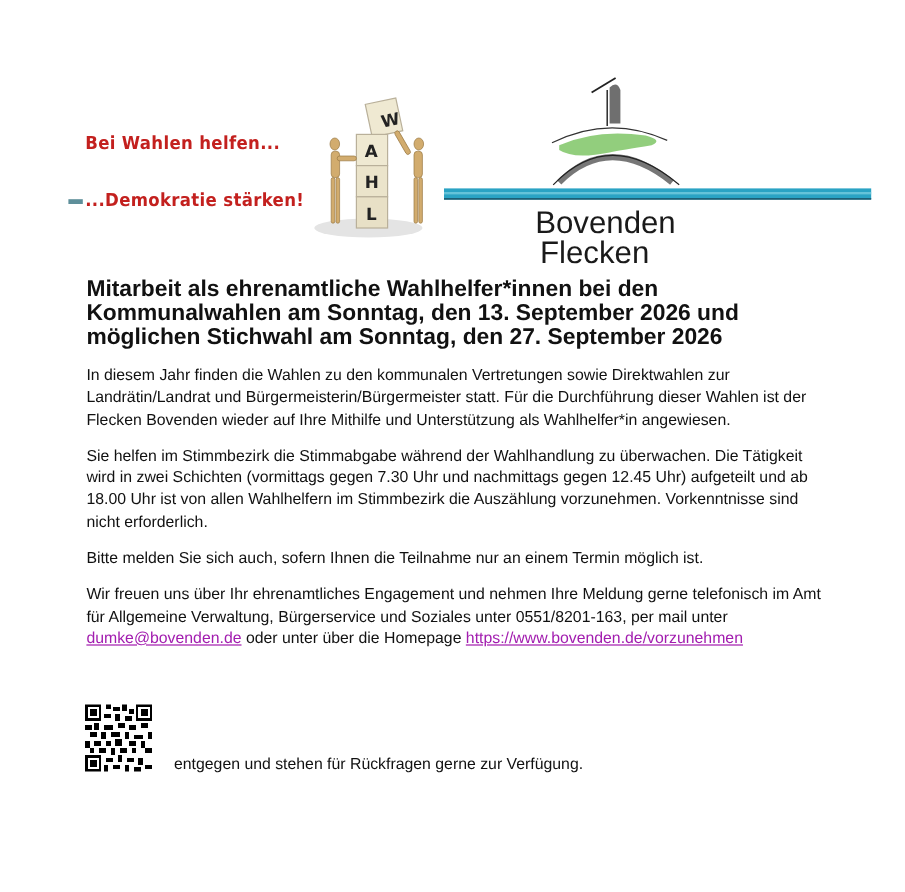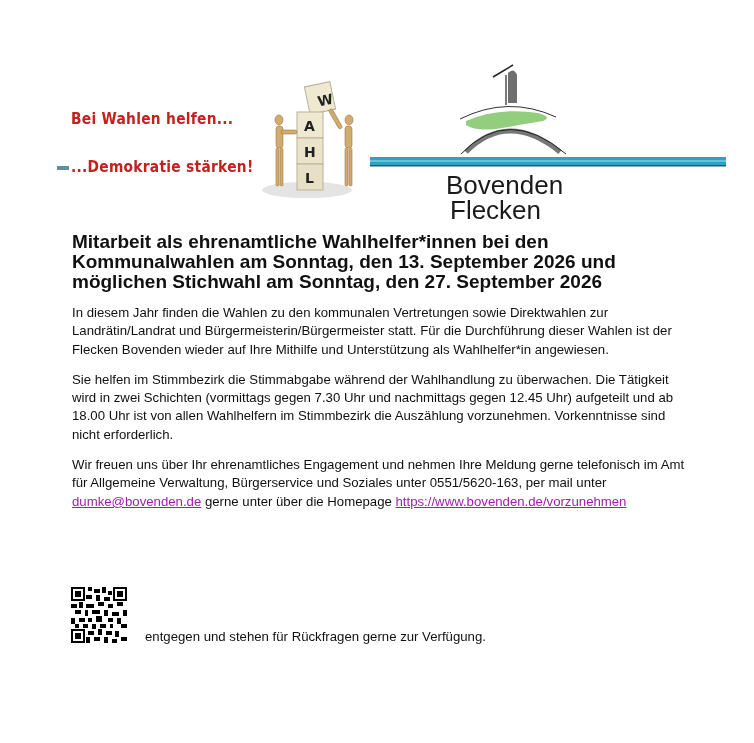--- a/index.html
+++ b/index.html
@@ -77,21 +77,22 @@
   <div class="logo-text">
     <div>Bovenden</div>
     <div style="padding-left:4px;">Flecken</div>
   </div>
 </div>
 
 <div class="content">
   <div class="title">Mitarbeit als ehrenamtliche Wahlhelfer*innen bei den Kommunalwahlen am Sonntag, den 13. September 2026 und möglichen Stichwahl am Sonntag, den 27. September 2026</div>
   <p>In diesem Jahr finden die Wahlen zu den kommunalen Vertretungen sowie Direktwahlen zur Landrätin/Landrat und Bürgermeisterin/Bürgermeister statt. Für die Durchführung dieser Wahlen ist der Flecken Bovenden wieder auf Ihre Mithilfe und Unterstützung als Wahlhelfer*in angewiesen.</p>
   <p>Sie helfen im Stimmbezirk die Stimmabgabe während der Wahlhandlung zu überwachen. Die Tätigkeit wird in zwei Schichten (vormittags gegen 7.30 Uhr und nachmittags gegen 12.45 Uhr) aufgeteilt und ab 18.00 Uhr ist von allen Wahlhelfern im Stimmbezirk die Auszählung vorzunehmen. Vorkenntnisse sind nicht erforderlich.</p>
-  <p><span>Wir freuen uns über Ihr ehrenamtliches Engagement und nehmen Ihre Meldung gerne telefonisch im Amt für Allgemeine Verwaltung, Bürgerservice und Soziales unter 0551/5620-163, per mail unter </span><a class="link">dumke@bovenden.de</a><span> gerne unter über die Homepage </span><a class="link">https://www.bovenden.de/vorzunehmen</a></p>
+  <p>Bitte melden Sie sich auch, sofern Ihnen die Teilnahme nur an einem Termin möglich ist.</p>
+  <p><span>Wir freuen uns über Ihr ehrenamtliches Engagement und nehmen Ihre Meldung gerne telefonisch im Amt für Allgemeine Verwaltung, Bürgerservice und Soziales unter 0551/8201-163, per mail unter </span><a class="link">dumke@bovenden.de</a><span> oder unter über die Homepage </span><a class="link">https://www.bovenden.de/vorzunehmen</a></p>
 </div>
 
 <div class="qr-row">
   <svg class="qr" viewBox="0 0 29 29" shape-rendering="crispEdges">
     <rect width="29" height="29" fill="#fff"></rect>
     <g fill="#000">
       <rect x="0" y="0" width="7" height="7"></rect>
         <rect x="1" y="1" width="5" height="5" fill="#fff"></rect>
         <rect x="2" y="2" width="3" height="3"></rect>
       <rect x="22" y="0" width="7" height="7"></rect>

